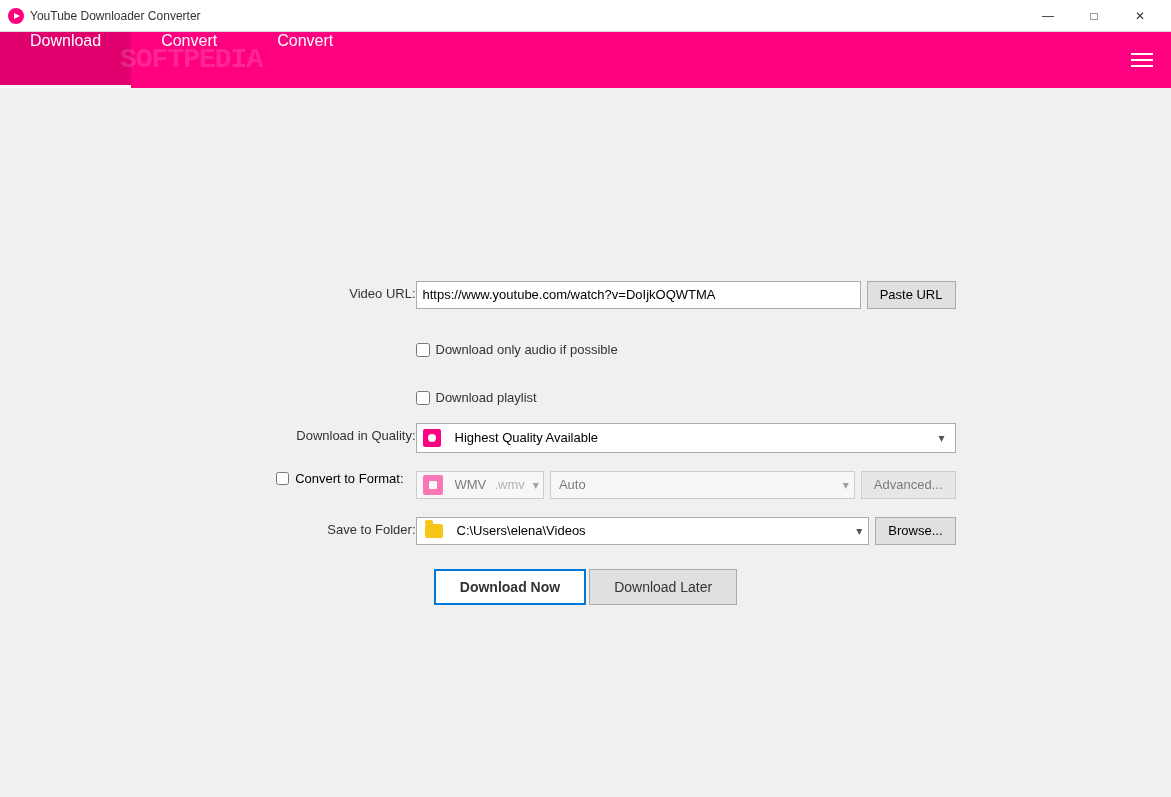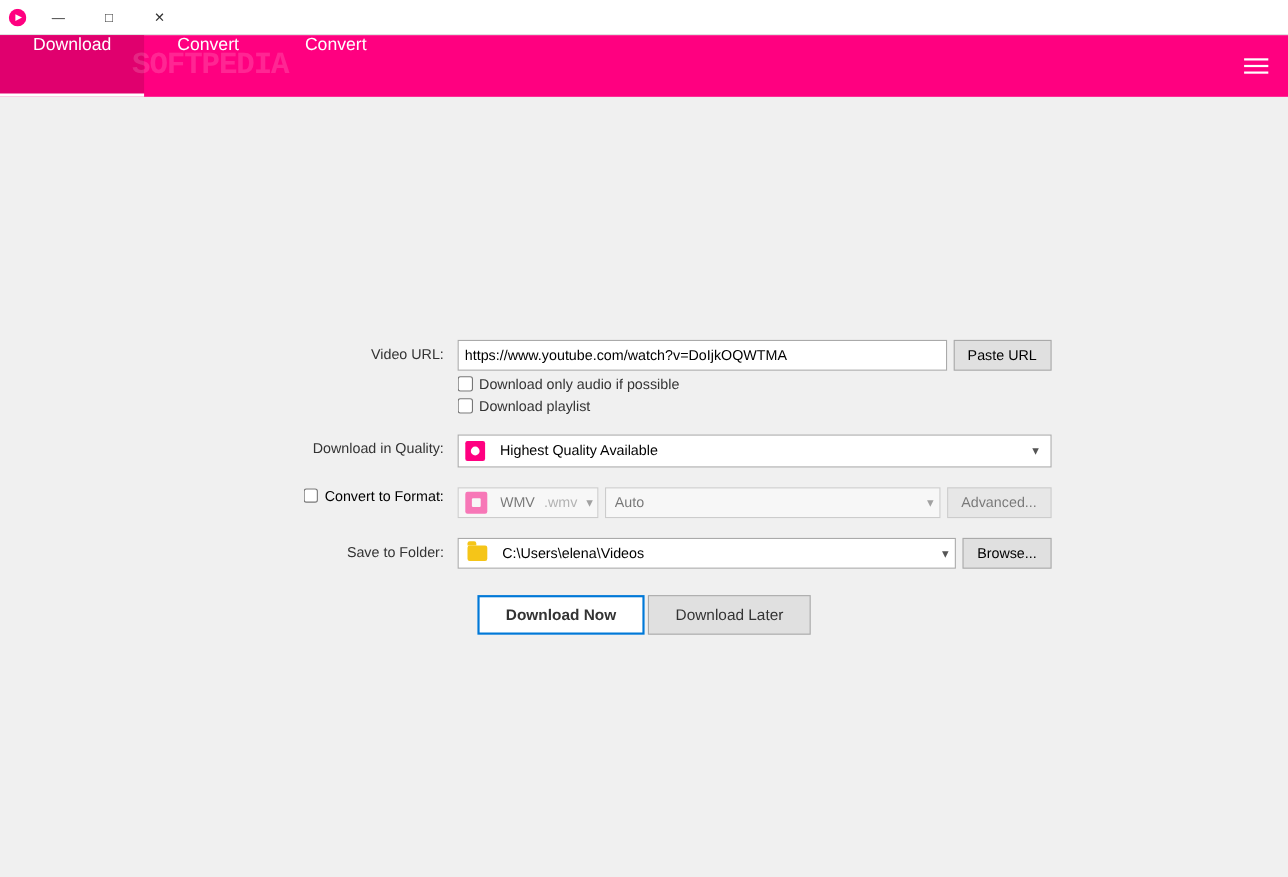--- a/index.html
+++ b/index.html
@@ -127,21 +127,20 @@
     }
 
     .form-row {
       display: flex;
       align-items: flex-start;
       margin-bottom: 18px;
     }
     .form-label {
       width: 200px;
       text-align: right;
-      padding-right: 12px;
       padding-top: 5px;
       color: #333;
       font-size: 13px;
       flex-shrink: 0;
     }
     .form-controls {
       flex: 1;
       display: flex;
       flex-direction: column;
       gap: 5px;
@@ -180,24 +179,25 @@
       background: #e0e0e0;
       border: 1px solid #aaa;
       font-size: 13px;
       cursor: pointer;
       white-space: nowrap;
     }
 
     
     .checkbox-row {
       display: flex;
-      align-items: center;
+      align-items: flex-end;
       gap: 6px;
       font-size: 13px;
       color: #333;
+      margin-top: 28px;
     }
     .checkbox-row input[type="checkbox"] {
       width: 14px;
       height: 14px;
       cursor: pointer;
     }
     .quality-icon {
       width: 18px;
       height: 18px;
       background: #ff0080;
@@ -341,20 +341,21 @@
 </head>
 <body>
 
 <div class="title-bar">
   <div class="title-bar-icon">
     <svg viewBox="0 0 16 16" width="16" height="16">
       <circle cx="8" cy="8" r="8" fill="#ff0080"></circle>
       <polygon points="6,5 12,8 6,11" fill="white"></polygon>
     </svg>
   </div>
+  <span class="title-bar-text">YouTube Downloader Converter</span>
   <div class="title-bar-controls">
     <button class="title-bar-btn">—</button>
     <button class="title-bar-btn">□</button>
     <button class="title-bar-btn close">✕</button>
   </div>
 </div>
 
 <div class="nav-bar">
   <div class="nav-tab active">
     <span>Download</span>

